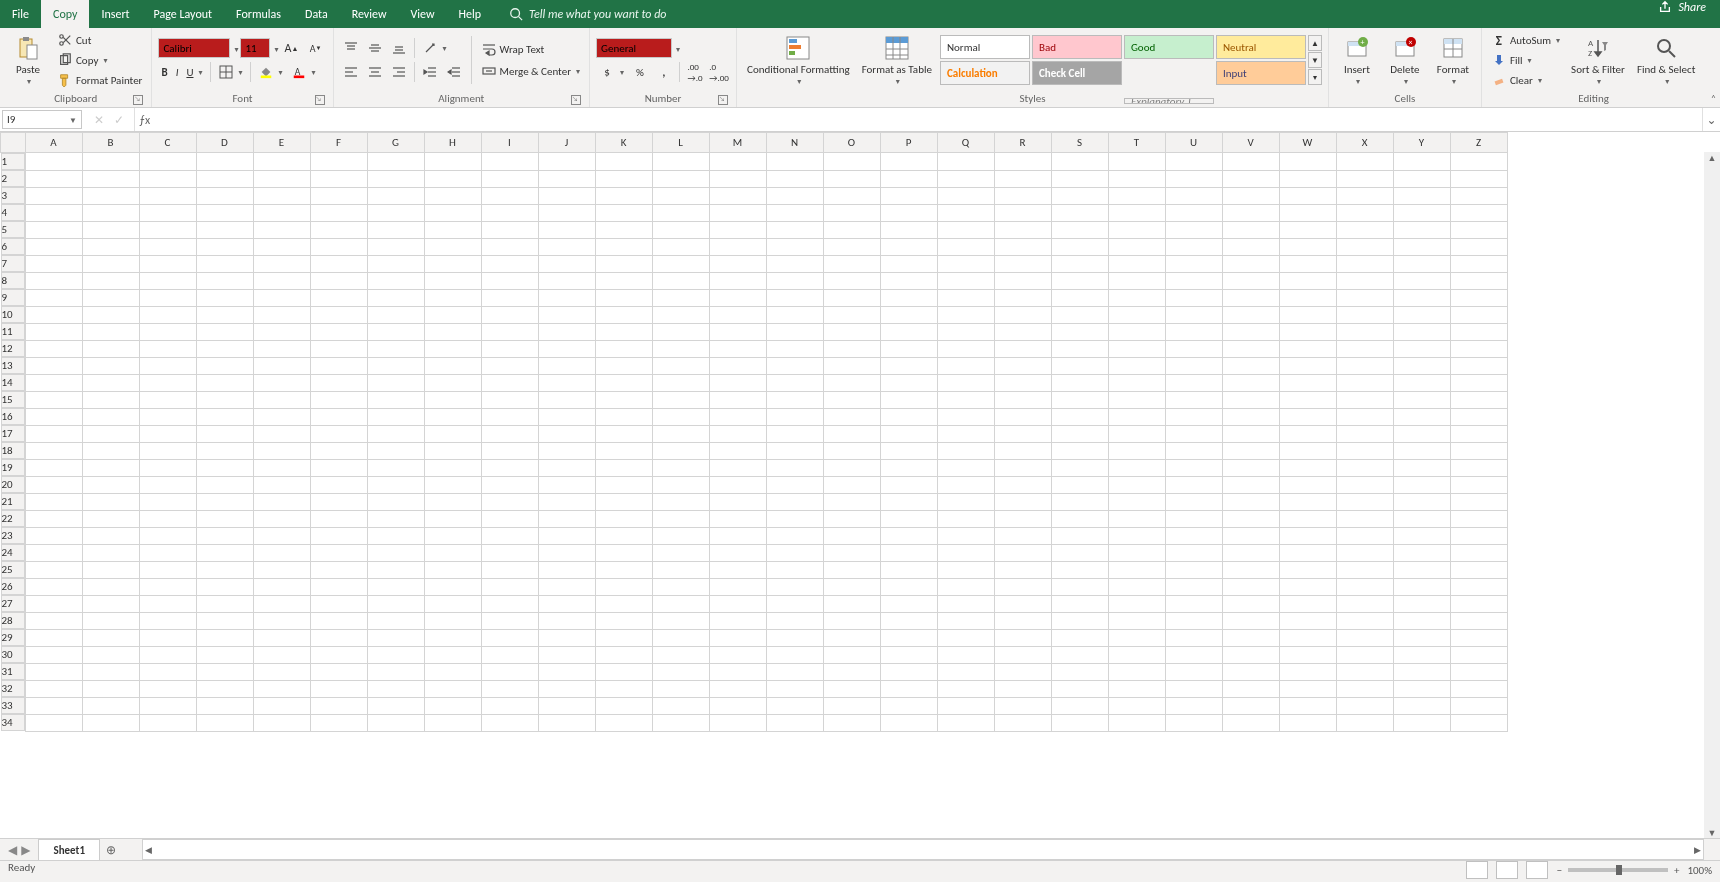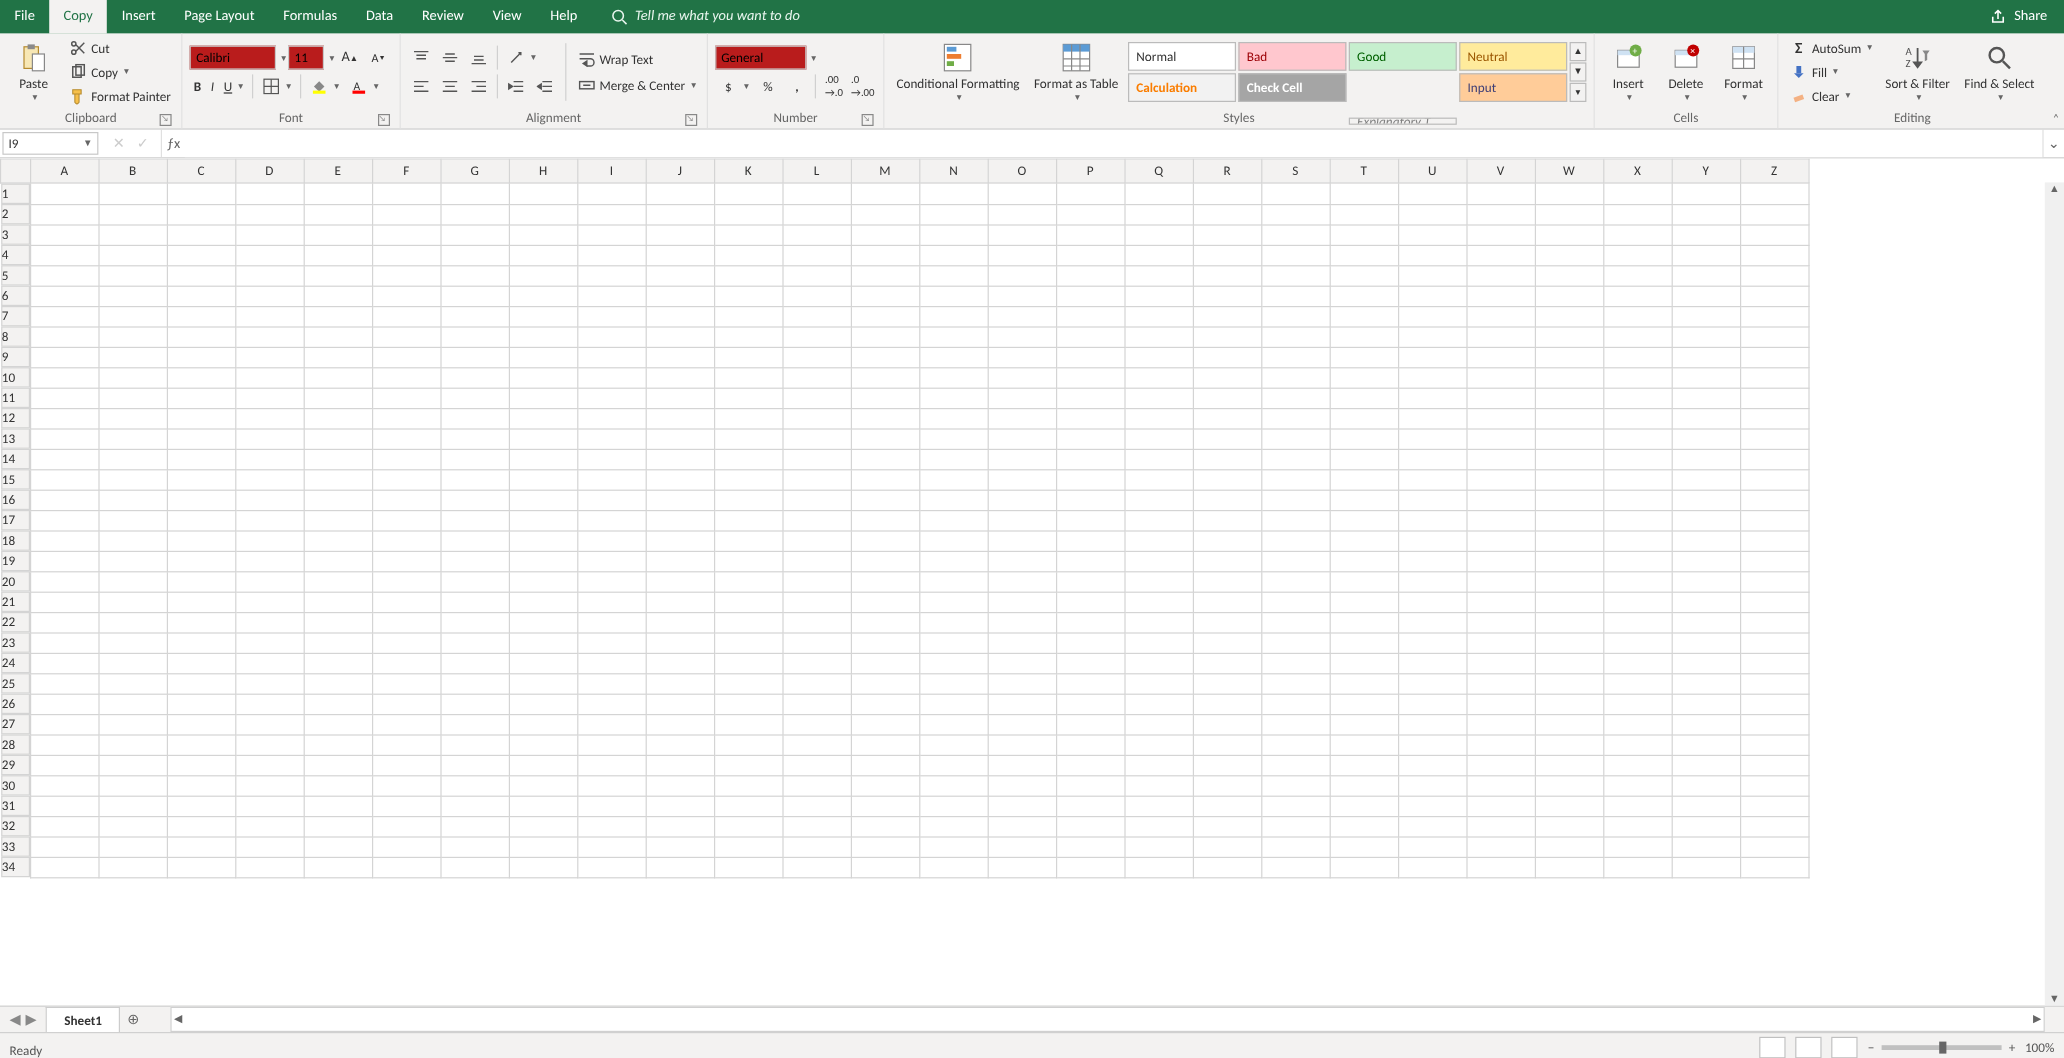--- a/index.html
+++ b/index.html
@@ -4,21 +4,21 @@
 <style>
   * { box-sizing: border-box; margin: 0; padding: 0; font-family: "Segoe UI", Calibri, sans-serif; }
   body { width: 1720px; height: 882px; overflow: hidden; background: #fff; font-size: 12px; color: #333; display: flex; flex-direction: column; }
 
   
   .tabs { background: #217346; height: 28px; display: flex; align-items: stretch; color: #fff; }
   .tab { padding: 0 12px; display: flex; align-items: center; cursor: pointer; }
   .tab.active { background: #f3f2f1; color: #217346; }
   .tellme { flex: 1; display: flex; align-items: center; gap: 6px; padding-left: 16px; color: #e8f5ee; font-style: italic; font-size: 12px; }
   .tellme svg { width: 14px; height: 14px; }
-  .share { display: flex; align-items: center; gap: 6px; padding: 0 14px; cursor: pointer; }
+  .share { display: flex; gap: 6px; padding: 0 14px; cursor: pointer; font-style: italic; }
 
   
   .ribbon { background: #f3f2f1; border-bottom: 1px solid #d0d0d0; height: 80px; display: flex; position: relative; }
   .group { border-right: 1px solid #e1e1e1; padding: 2px 6px 0 6px; display: flex; flex-direction: column; }
   .group-body { flex: 1; display: flex; align-items: center; gap: 4px; }
   .group-label { font-size: 11px; color: #666; text-align: center; padding: 2px 0; position: relative; }
   .dlg { position: absolute; right: 2px; bottom: 2px; width: 10px; height: 10px; border: 1px solid #888; }
   .dlg::after { content: "↘"; font-size: 7px; position: absolute; left: 0; top: -2px; color: #888; }
 
   .vbtn { display: flex; flex-direction: column; align-items: center; justify-content: center; padding: 2px 4px; cursor: pointer; min-width: 44px; }
@@ -75,21 +75,21 @@
 
   
   .sheettabs { height: 22px; display: flex; align-items: stretch; border-top: 1px solid #d0d0d0; background: #f3f2f1; }
   .tabnav { display: flex; align-items: center; gap: 4px; padding: 0 8px; color: #888; }
   .tabnav span { cursor: pointer; }
   .sheettab { padding: 0 14px; background: #fff; border: 1px solid #ccc; border-bottom: none; display: flex; align-items: center; font-size: 11px; font-weight: bold; cursor: pointer; }
   .addsheet { width: 22px; display: flex; align-items: center; justify-content: center; cursor: pointer; color: #666; }
   .hscroll { flex: 1; margin-left: 20px; margin-right: 16px; border: 1px solid #d0d0d0; display: flex; justify-content: space-between; align-items: center; padding: 0 2px; background: #fff; }
 
   
-  .status { height: 22px; background: #f3f2f1; border-top: 1px solid #d0d0d0; display: flex; align-items: flex-end; font-size: 11px; color: #555; padding: 0 8px; }
+  .status { height: 22px; background: #f3f2f1; border-top: 1px solid #d0d0d0; display: flex; align-items: flex-start; font-size: 11px; color: #555; padding: 0 8px; }
   .status .right { margin-left: auto; display: flex; align-items: center; gap: 8px; }
   .viewbtn { width: 22px; height: 18px; border: 1px solid #c0c0c0; background: #fff; cursor: pointer; }
   .zoom { display: flex; align-items: center; gap: 6px; }
   .zoom .track { width: 100px; height: 4px; background: #c0c0c0; position: relative; }
   .zoom .thumb { position: absolute; left: 48px; top: -3px; width: 6px; height: 10px; background: #666; }
 </style>
 </head>
 <body>
 
 <div class="tabs">

